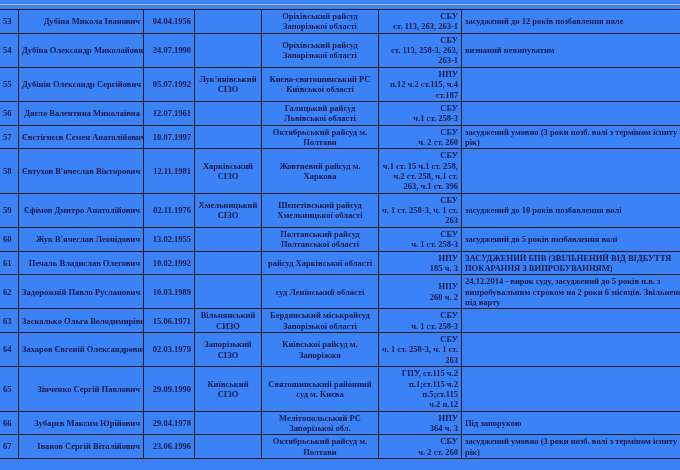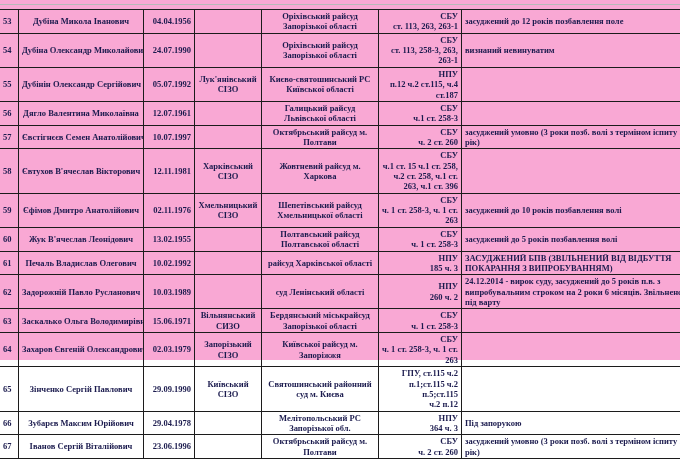--- a/index.html
+++ b/index.html
@@ -7,22 +7,22 @@
     padding: 0;
     background: #ffffff;
     width: 680px;
     height: 470px;
     overflow: hidden;
     font-family: "Liberation Serif", "DejaVu Serif", serif;
   }
   .page {
     position: relative;
     width: 680px;
-    height: 360px;
-    background: #f9a8d4;
+    height: 470px;
+    background: #3b82f6;
   }
   .prev-row-edge {
     position: absolute;
     top: 4px;
     left: 0;
     width: 680px;
     height: 1px;
     background: #b9b9b9;
   }
   table.registry {
@@ -40,21 +40,21 @@
     vertical-align: middle;
     font-weight: bold;
     font-size: 8.5px;
     line-height: 1.22;
     height: 20px;
     overflow: hidden;
     word-wrap: break-word;
   }
   table.registry tr { page-break-inside: avoid; }
   td.c-num   { width: 12px;  text-align: left; padding-left: 1px; padding-right: 0; font-size: 8.5px; border-left: none; }
-  td.c-name  { width: 118px; text-align: center; padding-left: 6px; font-size: 8px; white-space: nowrap; }
+  td.c-name  { width: 118px; text-align: right; padding-left: 6px; font-size: 8px; white-space: nowrap; }
   td.c-dob   { width: 44px;  text-align: right; font-size: 8px; margin-left: 28px; }
   td.c-sizo  { width: 60px;  text-align: center; font-size: 8px; }
   td.c-court { width: 110px; text-align: center; font-size: 8px; }
   td.c-art   { width: 76px;  text-align: right; font-size: 7.5px; white-space: pre-line; }
   td.c-status{ text-align: left; font-size: 8.2px; }
 </style>
 </head>
 <body>
 
 <div class="page">

